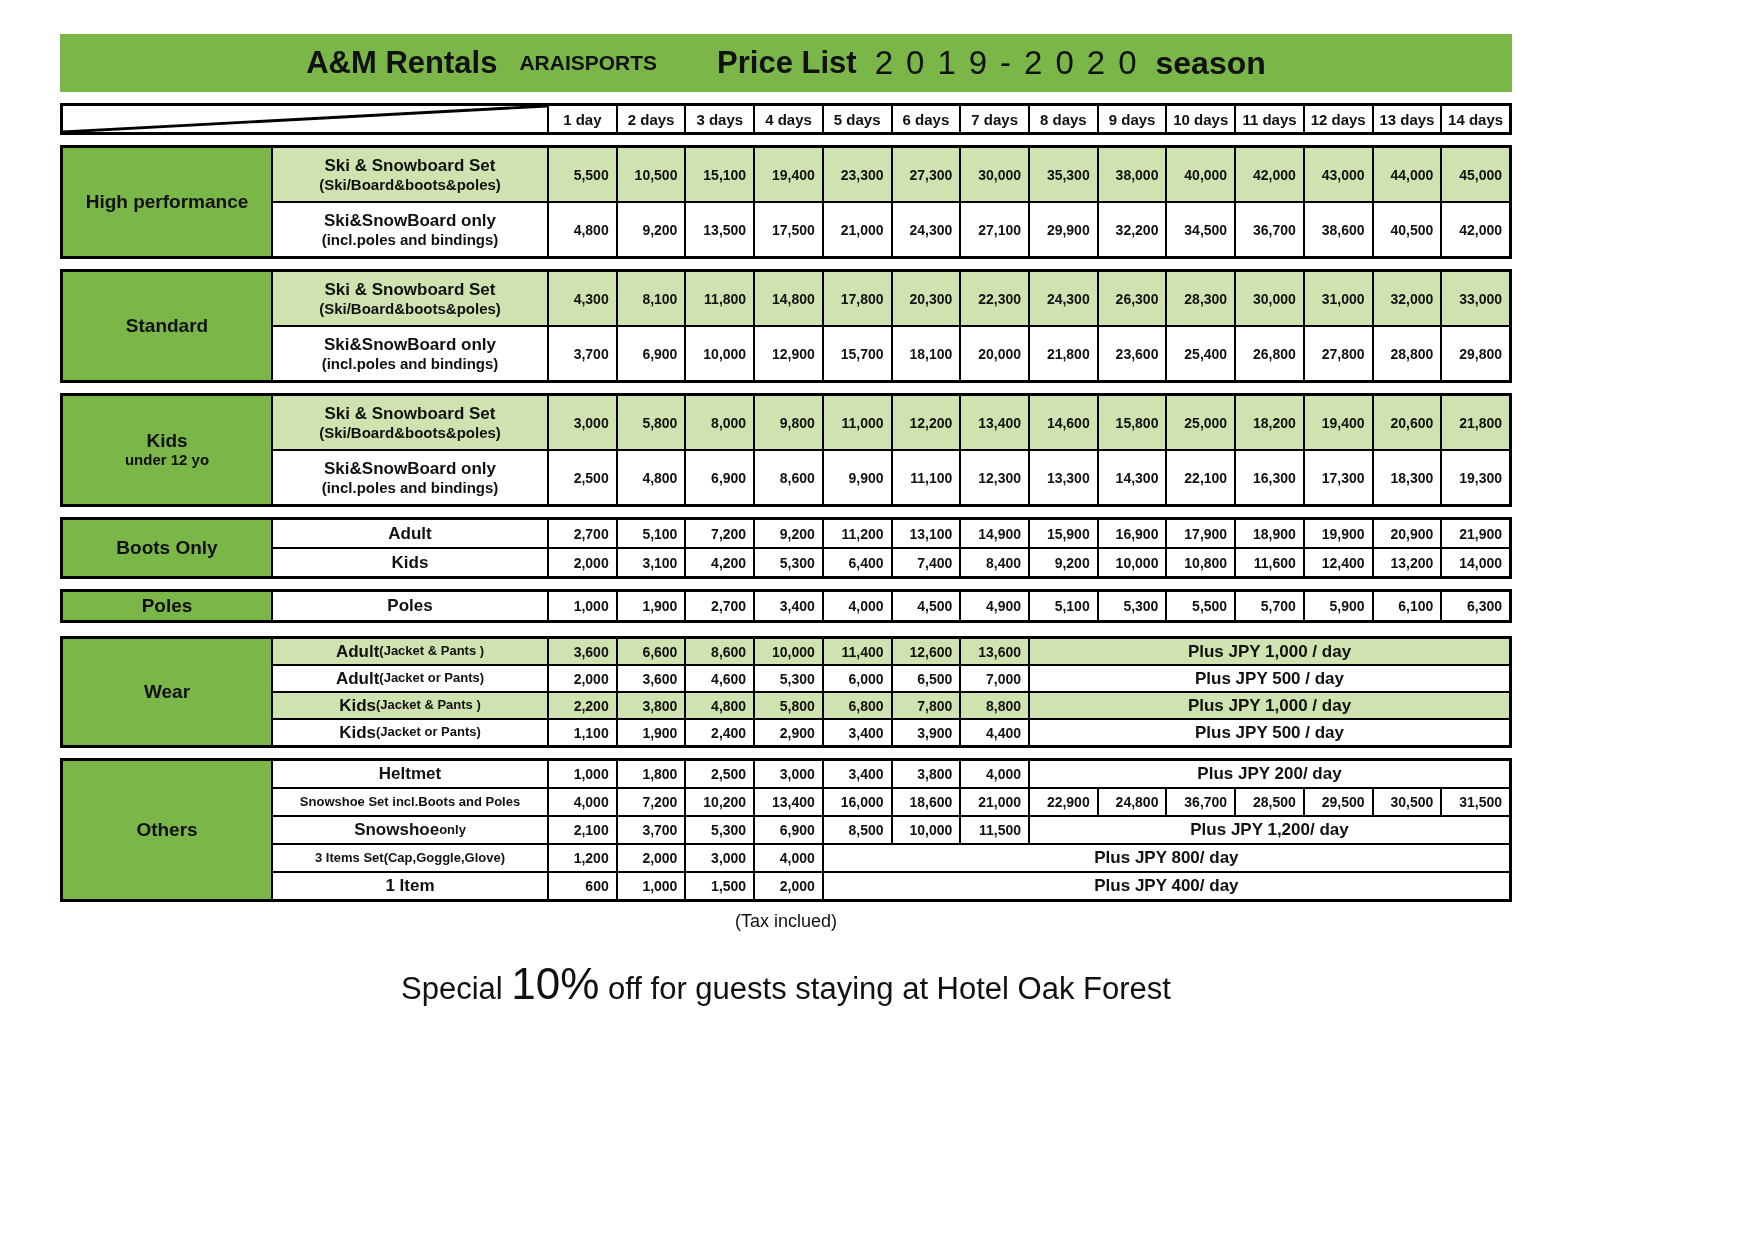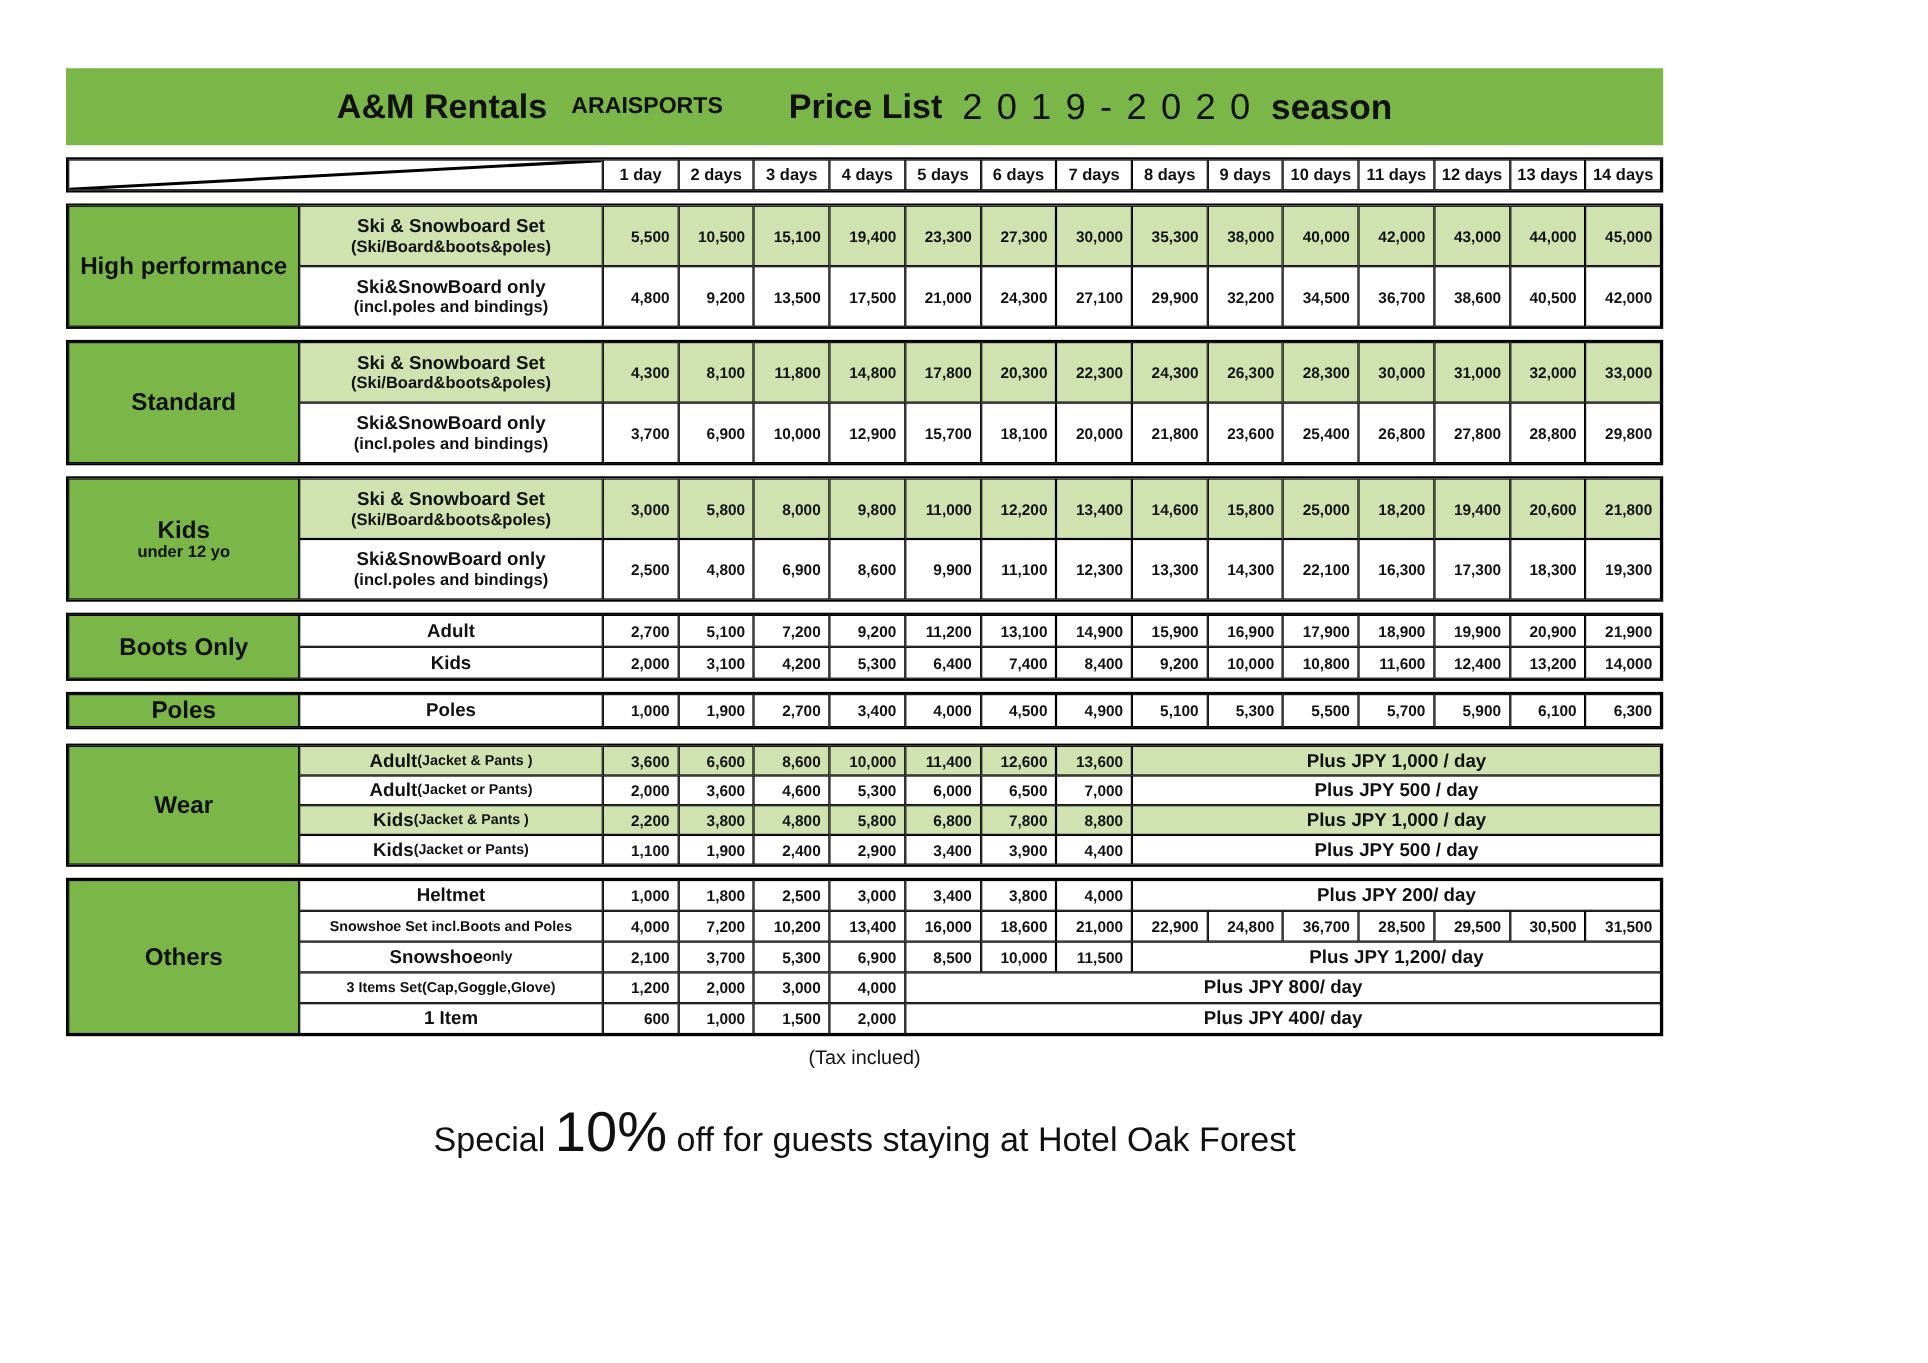--- a/index.html
+++ b/index.html
@@ -10,22 +10,22 @@
     height: 1239px;
     background: #ffffff;
     overflow: hidden;
     font-family: "Liberation Sans", sans-serif;
     color: #111;
   }
   .content { margin-left: 60px; width: 1452px; }
 
   
   .banner {
-    margin-top: 62px;
-    height: 70px;
+    margin-top: 34px;
+    height: 58px;
     background: var(--banner-green, #7ab648);
     display: flex;
     align-items: center;
     justify-content: center;
   }
   .banner .t-brand  { font-size: 31px; font-weight: 700; }
   .banner .t-sub    { font-size: 21px; font-weight: 700; margin-left: 22px; }
   .banner .t-price  { font-size: 31px; font-weight: 700; margin-left: 60px; }
   .banner .t-years  { font-size: 33px; font-weight: 400; letter-spacing: 13px; margin-left: 18px; }
   .banner .t-season { font-size: 32px; font-weight: 700; margin-left: 6px; }
@@ -50,37 +50,37 @@
   .sec-poles      { grid-auto-rows: 30px; }
   .sec-wear       { grid-auto-rows: 27px; margin-top: 13px; }
   .sec-others     { grid-auto-rows: 28px; }
 
   .label-cell {
     grid-column: 1;
     background: var(--banner-green, #7ab648);
     flex-direction: column;
     text-align: center;
   }
-  .label-main { font-size: 22px; font-weight: 700; line-height: 1.1; }
+  .label-main { font-size: 19px; font-weight: 700; line-height: 1.1; }
   .label-sub  { font-size: 15px; font-weight: 700; line-height: 1.1; }
   .label-sub:empty { display: none; }
 
   .item-cell { flex-direction: row; flex-wrap: wrap; text-align: center; line-height: 1.15; padding: 1px 2px; align-content: center; }
   .item-main  { font-size: 17px; font-weight: 700; white-space: pre; }
   .item-small { font-size: 13px; font-weight: 700; white-space: pre; }
   .item-sub   { font-size: 15px; font-weight: 700; width: 100%; }
 
   .price-cell { font-size: 14px; font-weight: 700; justify-content: flex-end; padding-right: 7px; }
   .plus-cell  { font-size: 17px; font-weight: 700; }
   .shaded { background: var(--row-green, #cfe2af); }
 
   
   .tax { margin-top: 9px; text-align: center; font-size: 18px; font-weight: 400; }
   .special { margin-top: 27px; text-align: center; font-size: 31px; font-weight: 400; }
-  .special .pct { font-size: 51px; font-weight: 400; }
+  .special .pct { font-size: 44px; font-weight: 400; }
 </style>
 </head>
 <body>
 
 <div class="page">
   <div class="content">
 
     <div class="banner">
       <span class="t-brand">A&amp;M Rentals</span>
       <span class="t-sub">ARAISPORTS</span>

